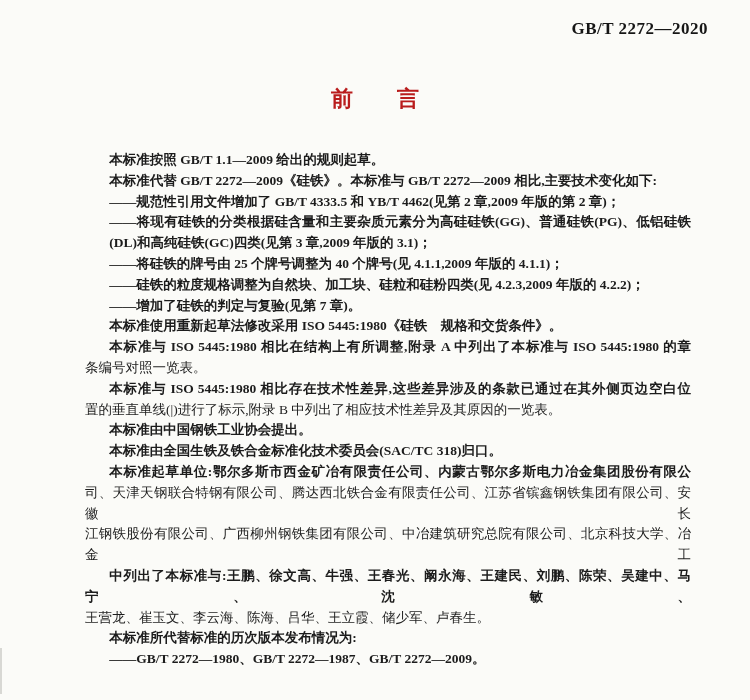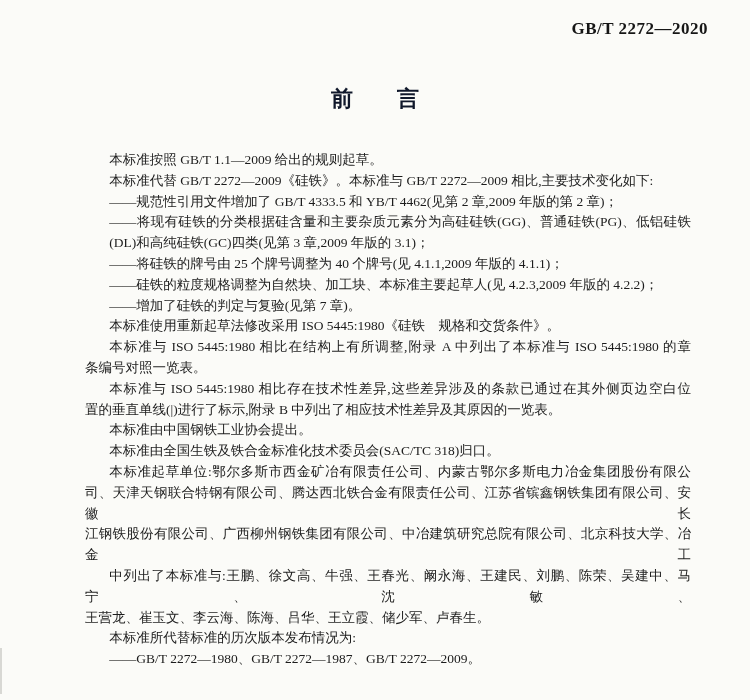--- a/index.html
+++ b/index.html
@@ -26,35 +26,35 @@
     color: #161616;
   }
   .doc-title {
     position: absolute;
     top: 84px;
     left: 0;
     width: 100%;
     text-align: center;
     font-size: 22px;
     font-weight: 700;
-    color: #0f172a;
+    color: #b91c1c;
   }
   .doc-body {
     position: absolute;
     top: 150px;
     left: 85px;
     width: 606px;
     font-size: 13.5px;
     line-height: 20.8px;
   }
   .line {
     min-height: 20.8px;
     text-align: left;
   }
-  .indent { text-indent: 1.8em; }
+  .indent { text-indent: 1.8em; font-weight: bold; }
   .fill {
     text-align: justify;
     text-align-last: justify;
   }
   
   .scan-edge {
     position: absolute;
     left: 0px;
     top: 648px;
     width: 2px;
@@ -71,21 +71,21 @@
 
   <div class="doc-title">前　　言</div>
 
   <div class="doc-body">
     <div class="line indent">本标准按照 GB/T 1.1—2009 给出的规则起草。</div>
     <div class="line indent">本标准代替 GB/T 2272—2009《硅铁》。本标准与 GB/T 2272—2009 相比,主要技术变化如下:</div>
     <div class="line indent">——规范性引用文件增加了 GB/T 4333.5 和 YB/T 4462(见第 2 章,2009 年版的第 2 章)；</div>
     <div class="line indent fill">——将现有硅铁的分类根据硅含量和主要杂质元素分为高硅硅铁(GG)、普通硅铁(PG)、低铝硅铁</div>
     <div class="line indent">(DL)和高纯硅铁(GC)四类(见第 3 章,2009 年版的 3.1)；</div>
     <div class="line indent">——将硅铁的牌号由 25 个牌号调整为 40 个牌号(见 4.1.1,2009 年版的 4.1.1)；</div>
-    <div class="line indent">——硅铁的粒度规格调整为自然块、加工块、本标准主要起草人(见 4.2.3,2009 年版的 4.2.2)；</div>
+    <div class="line indent">——硅铁的粒度规格调整为自然块、加工块、硅粒和硅粉四类(见 4.2.3,2009 年版的 4.2.2)；</div>
     <div class="line indent">——增加了硅铁的判定与复验(见第 7 章)。</div>
     <div class="line indent">本标准使用重新起草法修改采用 ISO 5445:1980《硅铁　规格和交货条件》。</div>
     <div class="line indent fill">本标准与 ISO 5445:1980 相比在结构上有所调整,附录 A 中列出了本标准与 ISO 5445:1980 的章</div>
     <div class="line">条编号对照一览表。</div>
     <div class="line indent fill">本标准与 ISO 5445:1980 相比存在技术性差异,这些差异涉及的条款已通过在其外侧页边空白位</div>
     <div class="line">置的垂直单线(|)进行了标示,附录 B 中列出了相应技术性差异及其原因的一览表。</div>
     <div class="line indent">本标准由中国钢铁工业协会提出。</div>
     <div class="line indent">本标准由全国生铁及铁合金标准化技术委员会(SAC/TC 318)归口。</div>
     <div class="line indent fill">本标准起草单位:鄂尔多斯市西金矿冶有限责任公司、内蒙古鄂尔多斯电力冶金集团股份有限公</div>
     <div class="line fill">司、天津天钢联合特钢有限公司、腾达西北铁合金有限责任公司、江苏省镔鑫钢铁集团有限公司、安徽长</div>

